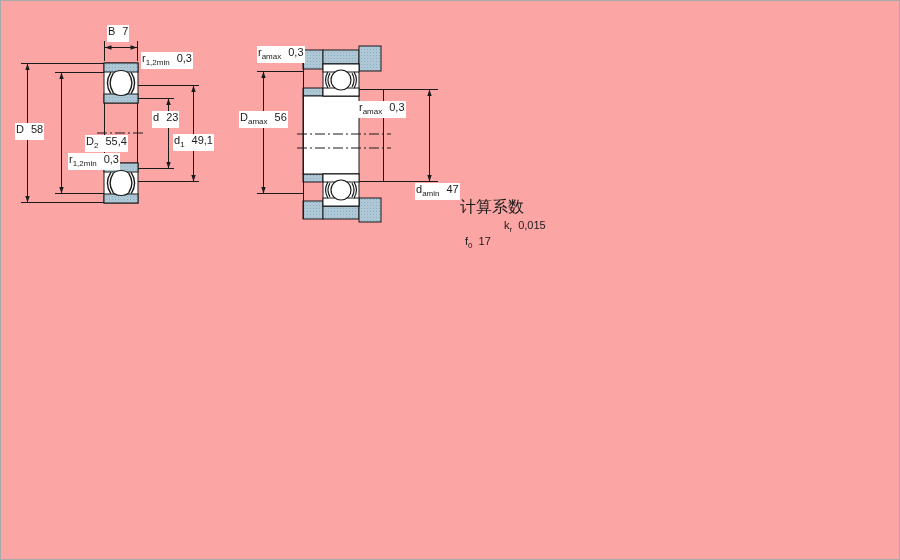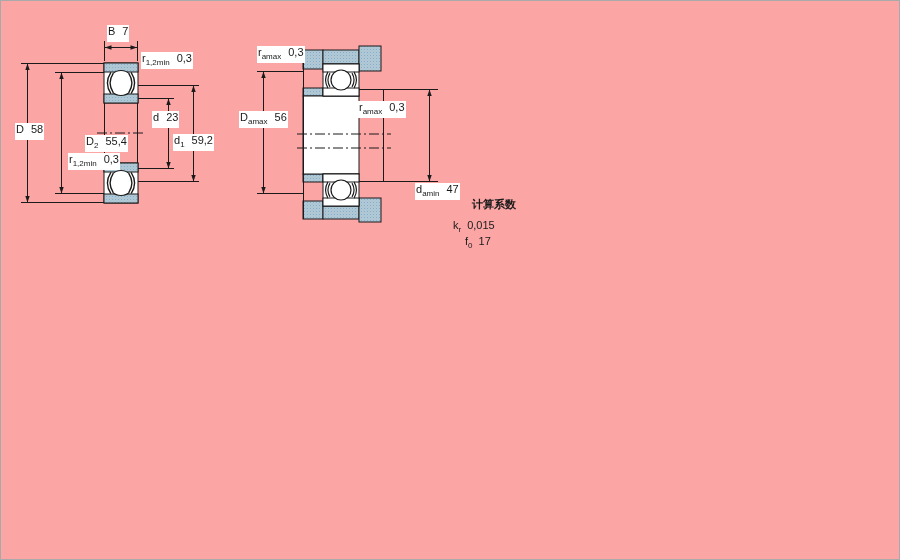--- a/index.html
+++ b/index.html
@@ -18,27 +18,27 @@
     font-size:11px;
     line-height:13px;
     background:#ffffff;
     padding:0 1px;
     white-space:nowrap;
     color:#1a1a1a;
   }
   .dlabel .ssub{font-size:8px;}
   .dlabel .val{margin-left:7px;}
   .calc-title{
-    position:absolute;left:471px;top:196px;
-    font-size:11px;font-weight:bold;white-space:nowrap;
+    position:absolute;left:459px;top:196px;
+    font-size:16px;font-weight:normal;white-space:nowrap;
   }
   .calc-row{position:absolute;font-size:11px;line-height:13px;white-space:nowrap;}
   .calc-row .ssub{font-size:8px;}
   .calc-row .val{margin-left:6px;}
-  #calc-row-kr{left:452px;top:218px;text-align:center;}
+  #calc-row-kr{left:503px;top:218px;text-align:center;}
   #calc-row-f0{left:464px;top:234px;}
 </style>
 </head>
 <body>
 
 <div id="stage">
 
   <svg id="drawing" width="898" height="558" viewBox="0 0 898 558" xmlns="http://www.w3.org/2000/svg">
     <defs>
       <pattern id="stip" width="3" height="3" patternUnits="userSpaceOnUse">
@@ -195,21 +195,21 @@
 
   <div class="dlabel" style="left:67px;top:152px;">
     <span class="sym">r</span><sub class="ssub">1,2min</sub><span class="val">0,3</span>
   </div>
 
   <div class="dlabel" style="left:151px;top:110px;">
     <span class="sym">d</span><sub class="ssub"></sub><span class="val">23</span>
   </div>
 
   <div class="dlabel" style="left:172px;top:133px;">
-    <span class="sym">d</span><sub class="ssub">1</sub><span class="val">59,2</span>
+    <span class="sym">d</span><sub class="ssub">1</sub><span class="val">49,1</span>
   </div>
 
   <div class="dlabel" style="left:256px;top:45px;">
     <span class="sym">r</span><sub class="ssub">amax</sub><span class="val">0,3</span>
   </div>
 
   <div class="dlabel" style="left:238px;top:110px;">
     <span class="sym">D</span><sub class="ssub">amax</sub><span class="val">56</span>
   </div>
 

